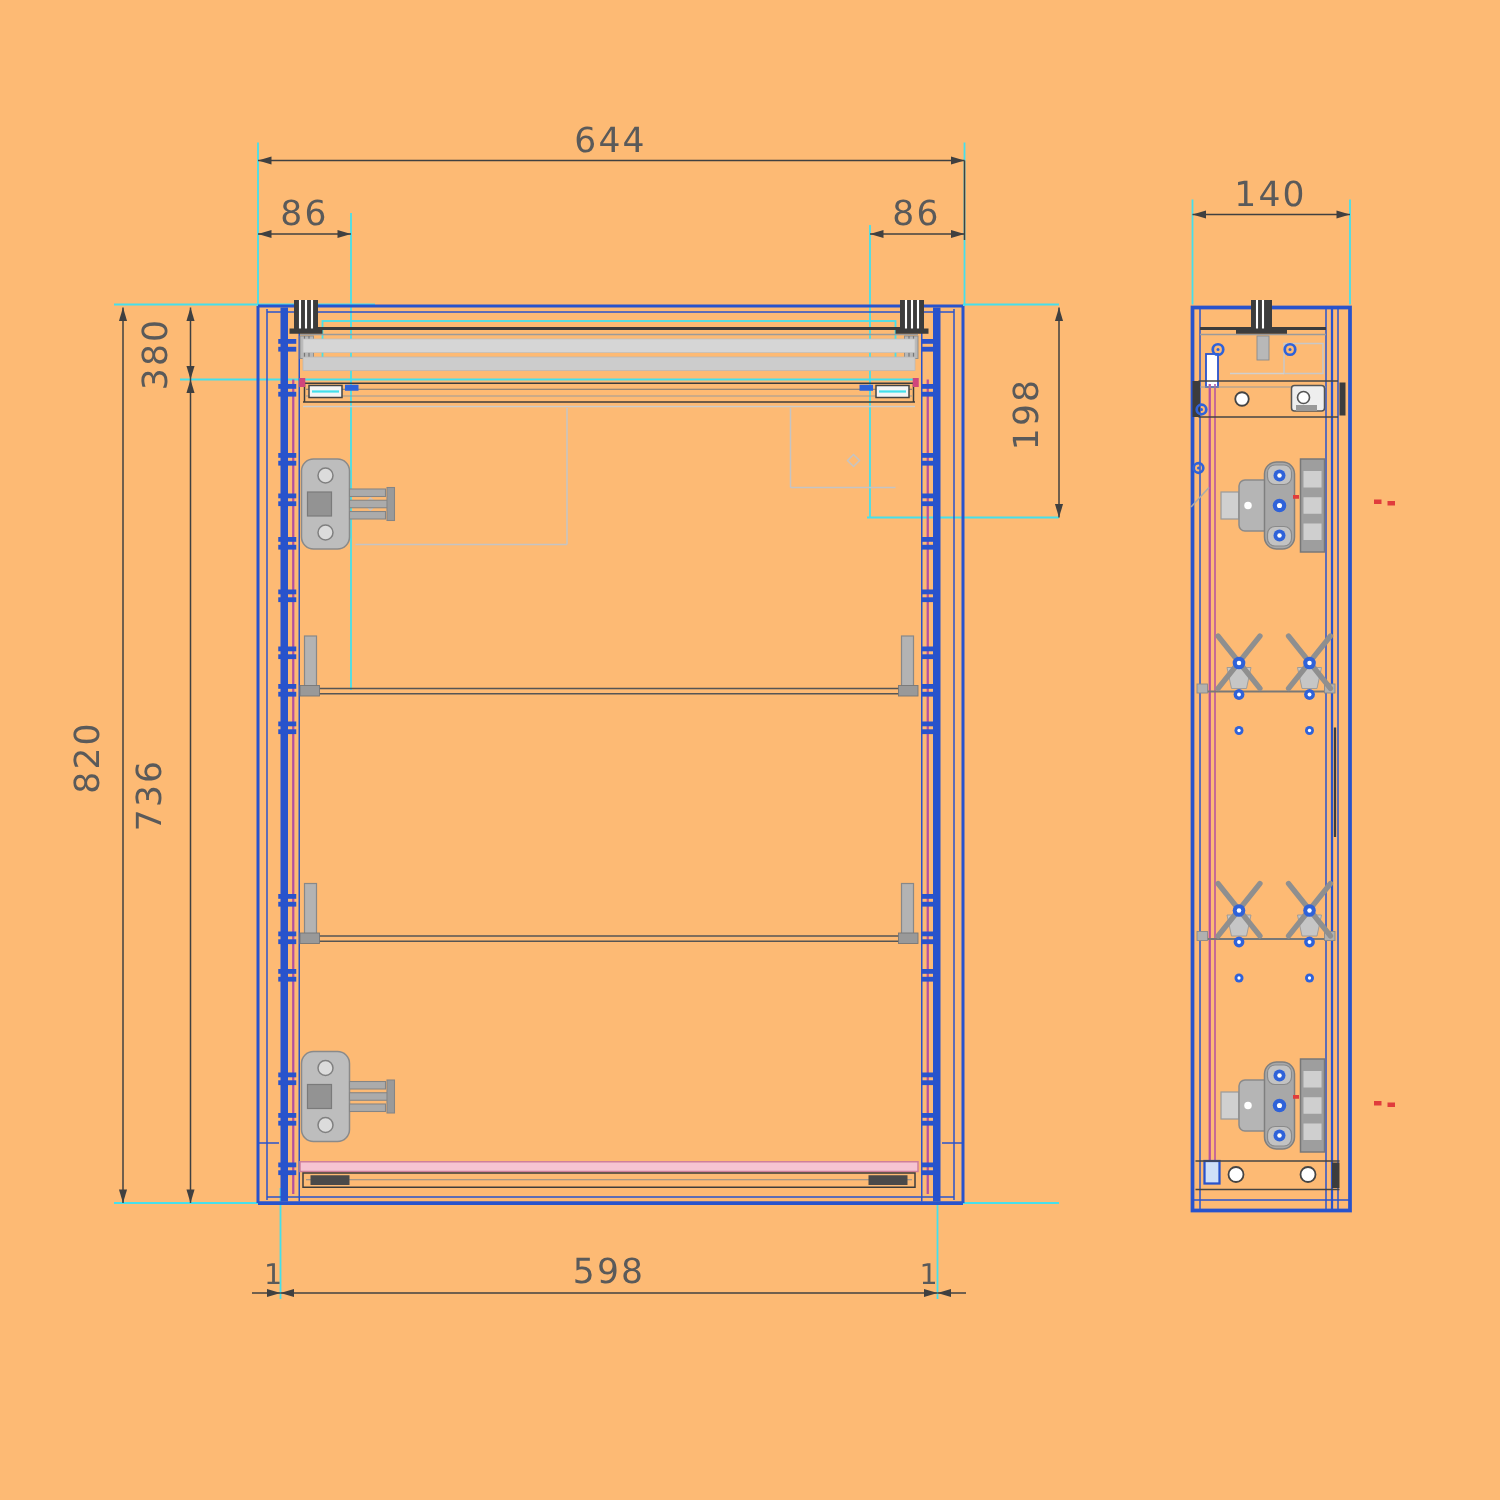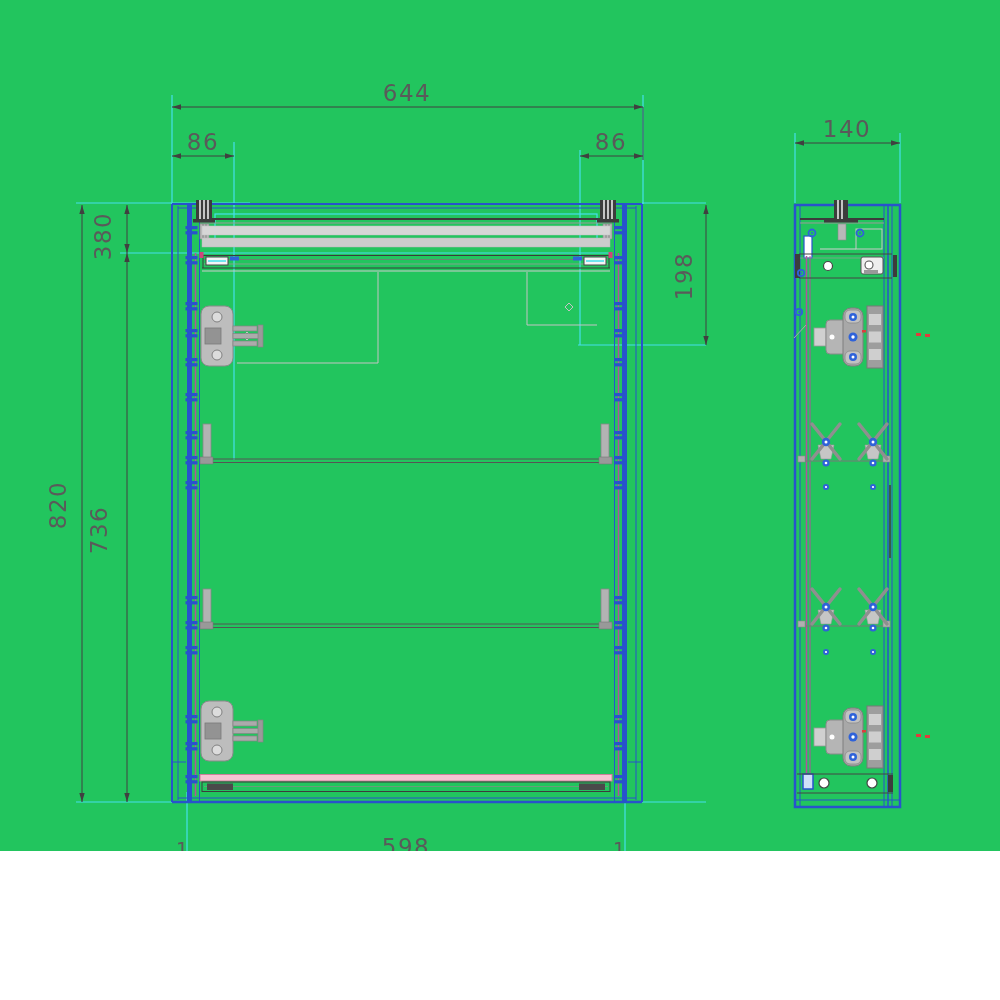--- a/index.html
+++ b/index.html
@@ -1,16 +1,16 @@
 <!DOCTYPE html>
 <html><head>
 <meta charset="utf-8">
 <style>
   html,body{margin:0;padding:0;background:#ffffff;}
-  .stage{width:1000px;height:851px;position:relative;background:#22c55e;overflow:hidden;text-decoration:underline;}
+  .stage{width:1000px;height:1000px;position:relative;background:#fdba74;overflow:hidden;text-decoration:underline;}
   svg{display:block;}
   .dim{font-family:"DejaVu Sans",sans-serif;font-size:23px;fill:#5a5a5a;letter-spacing:1.5px;}
   .dim-sm{font-family:"DejaVu Sans",sans-serif;font-size:19px;fill:#5a5a5a;}
 </style>
 </head>
 <body>
 
 <div class="stage">
 <svg width="1000" height="1000" viewBox="0 0 1000 1000">
 

